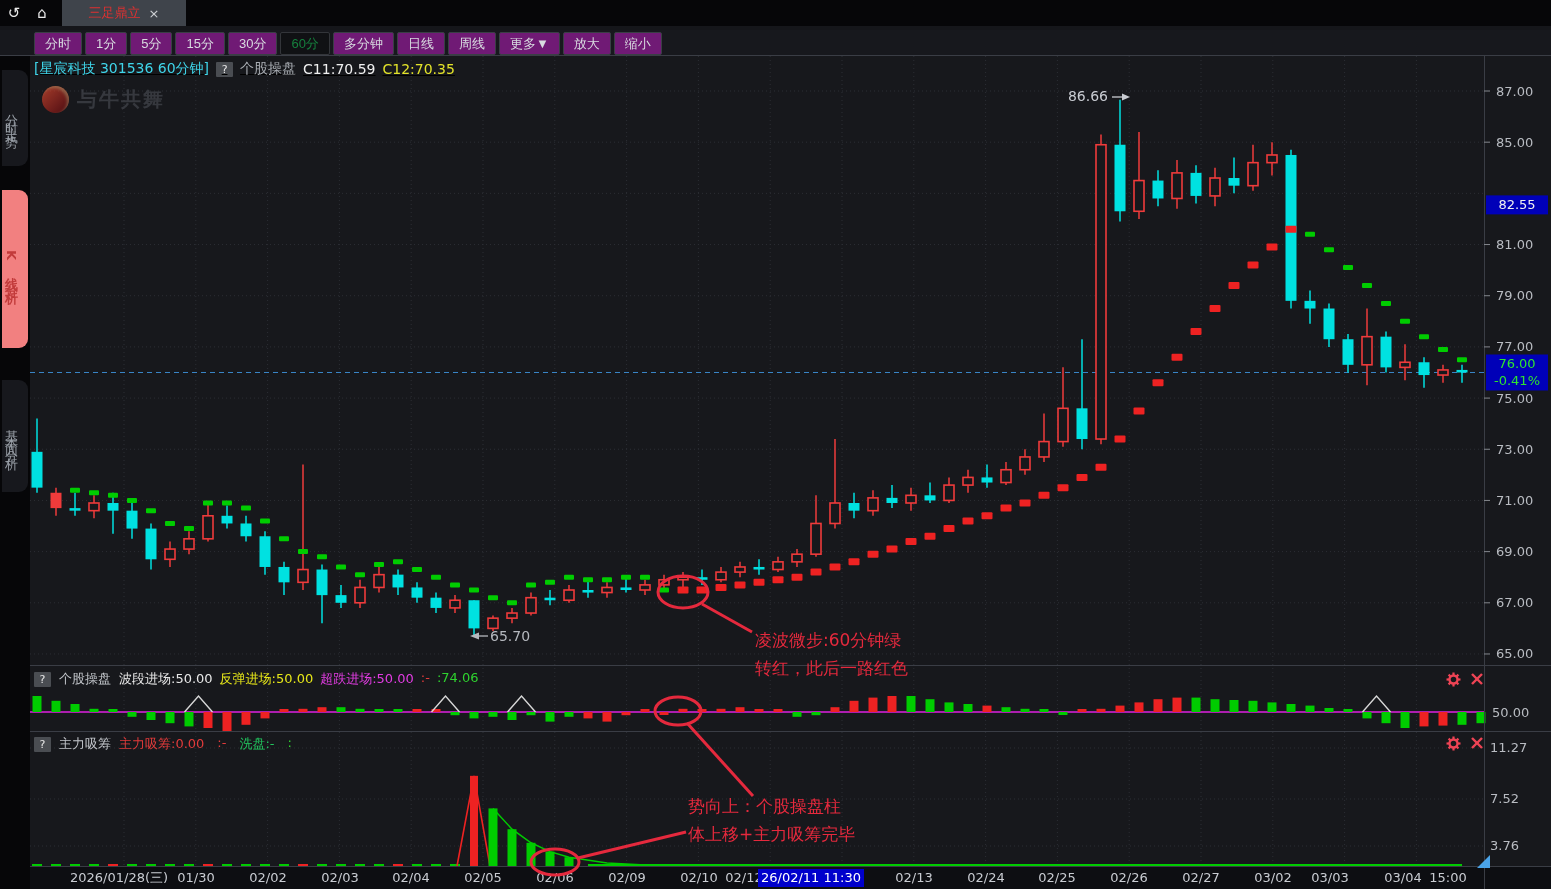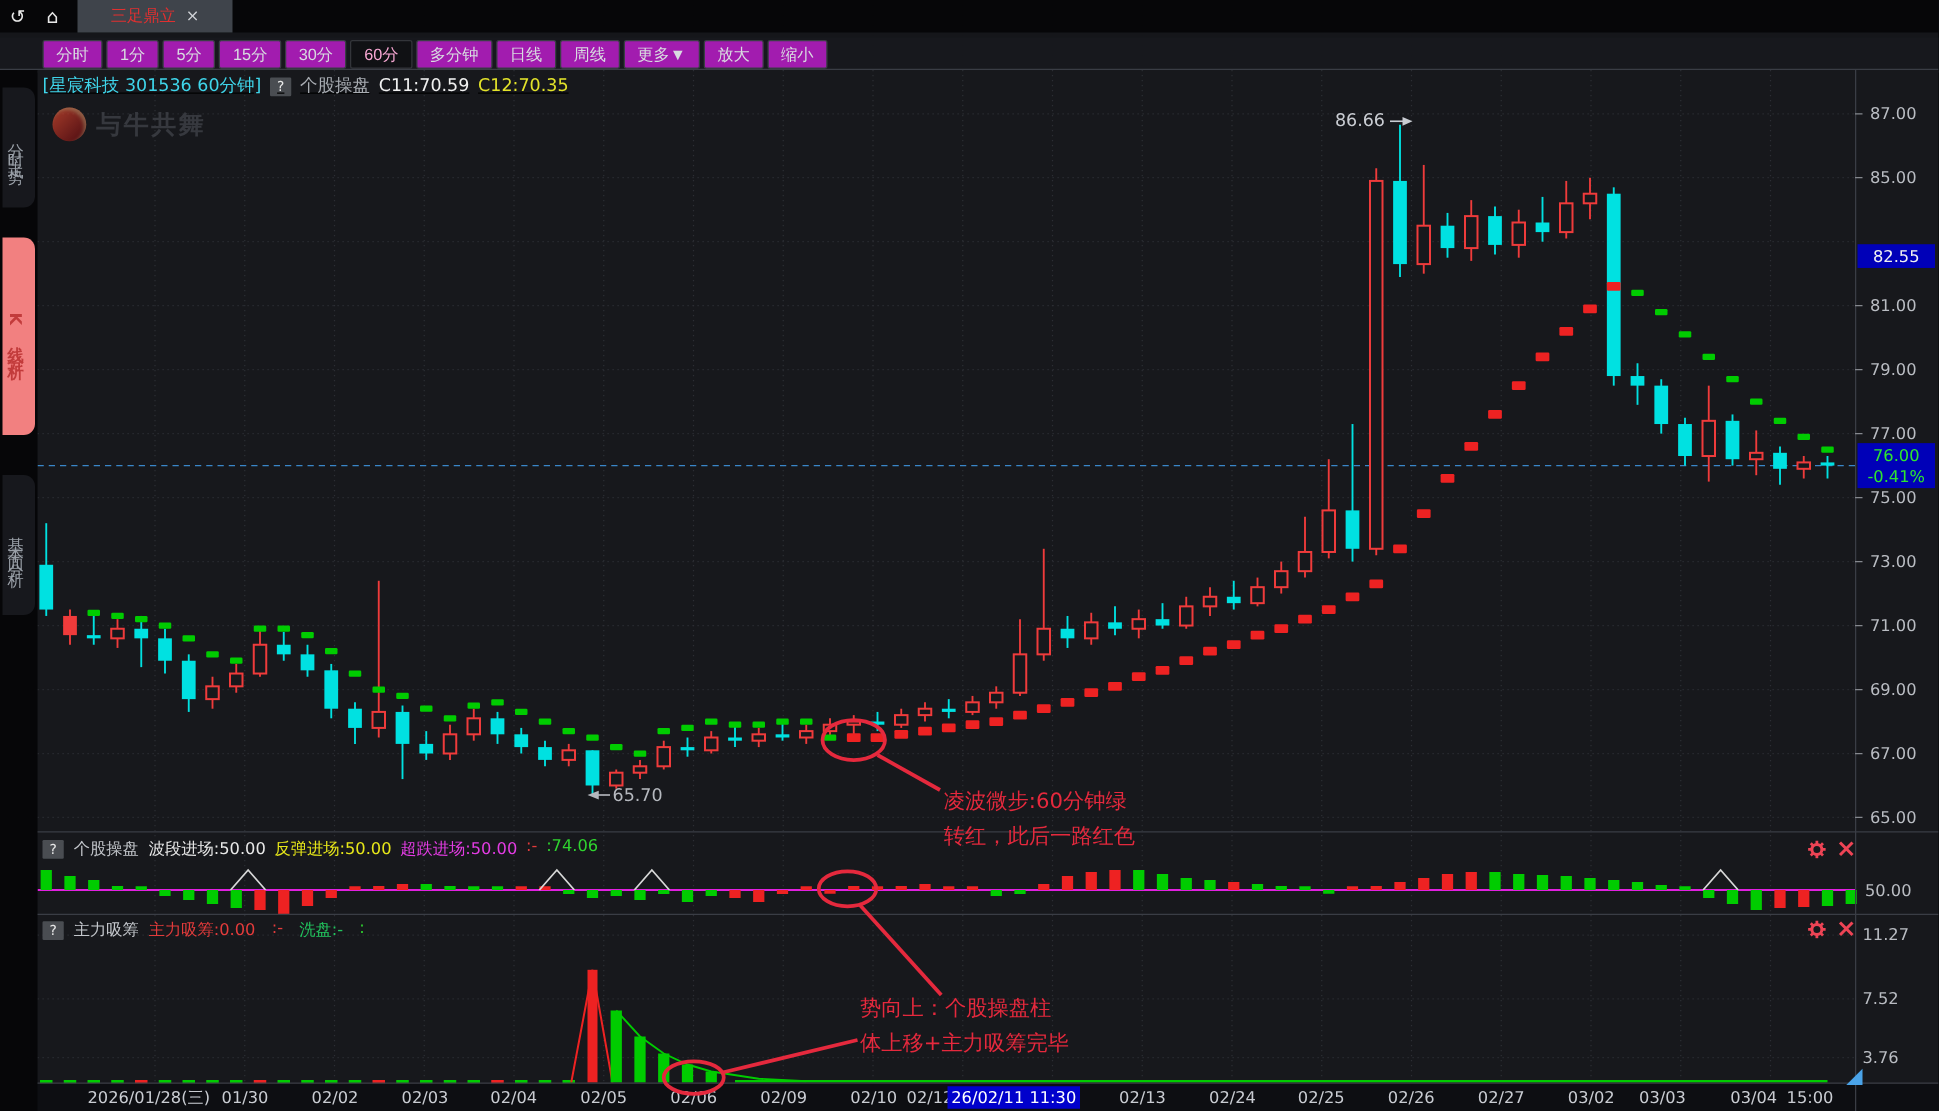--- a/index.html
+++ b/index.html
@@ -8,23 +8,23 @@
   
   #topbar{position:absolute;left:0;top:0;width:1551px;height:26px;background:#060608;display:flex;align-items:center;}
   .winicon{color:#e8e8e8;font-size:15px;width:28px;text-align:center;cursor:pointer;}
   #wintab{margin-left:6px;height:26px;width:124px;background:#3f444b;display:flex;align-items:center;justify-content:center;gap:8px;}
   #wintab .t{color:#e03030;font-size:13px;}
   #wintab .x{color:#cfd2d6;font-size:13px;}
   
   #toolbar{position:absolute;left:0;top:30px;width:1551px;height:28px;background:#17181d;border-bottom:1px solid #2a2c31;display:flex;align-items:center;justify-content:space-between;padding:0 4px;box-sizing:border-box;}
   .btnrow{display:flex;gap:3px;margin-left:30px;}
   .btnrow.right{margin-left:0;margin-right:2px;}
-  .tbtn{background:#a21caf;border:1px solid #3a3e45;border-radius:2px;color:#d8dbe0;font-size:13px;
+  .tbtn{background:#701a75;border:1px solid #3a3e45;border-radius:2px;color:#d8dbe0;font-size:13px;
         padding:2px 10px;line-height:17px;white-space:nowrap;cursor:pointer;}
-  .tbtn.active{background:#101114;color:#f9a8d4;border-color:#33353a;}
+  .tbtn.active{background:#101114;color:#15803d;border-color:#33353a;}
   
   #infobar{position:absolute;left:34px;top:60px;height:18px;display:flex;align-items:center;gap:7px;font-size:14px;z-index:5;text-decoration:underline;}
   #infobar .stock{color:#3fd5ea;}
   .helpbox{background:#4a4d52;color:#e8e8e8;font-size:11px;width:17px;height:15px;text-align:center;line-height:15px;border-radius:1px;}
   #infobar .ind{color:#a9adb3;}
   #infobar .c11{color:#f0f0f0;}
   #infobar .c12{color:#e3e32a;}
   
   #sidebar{position:absolute;left:0;top:56px;width:30px;height:833px;background:#060608;z-index:6;}
   .sidetab{position:absolute;left:2px;width:26px;border-radius:0 9px 9px 0;background:#17181d;color:#9aa0a8;

